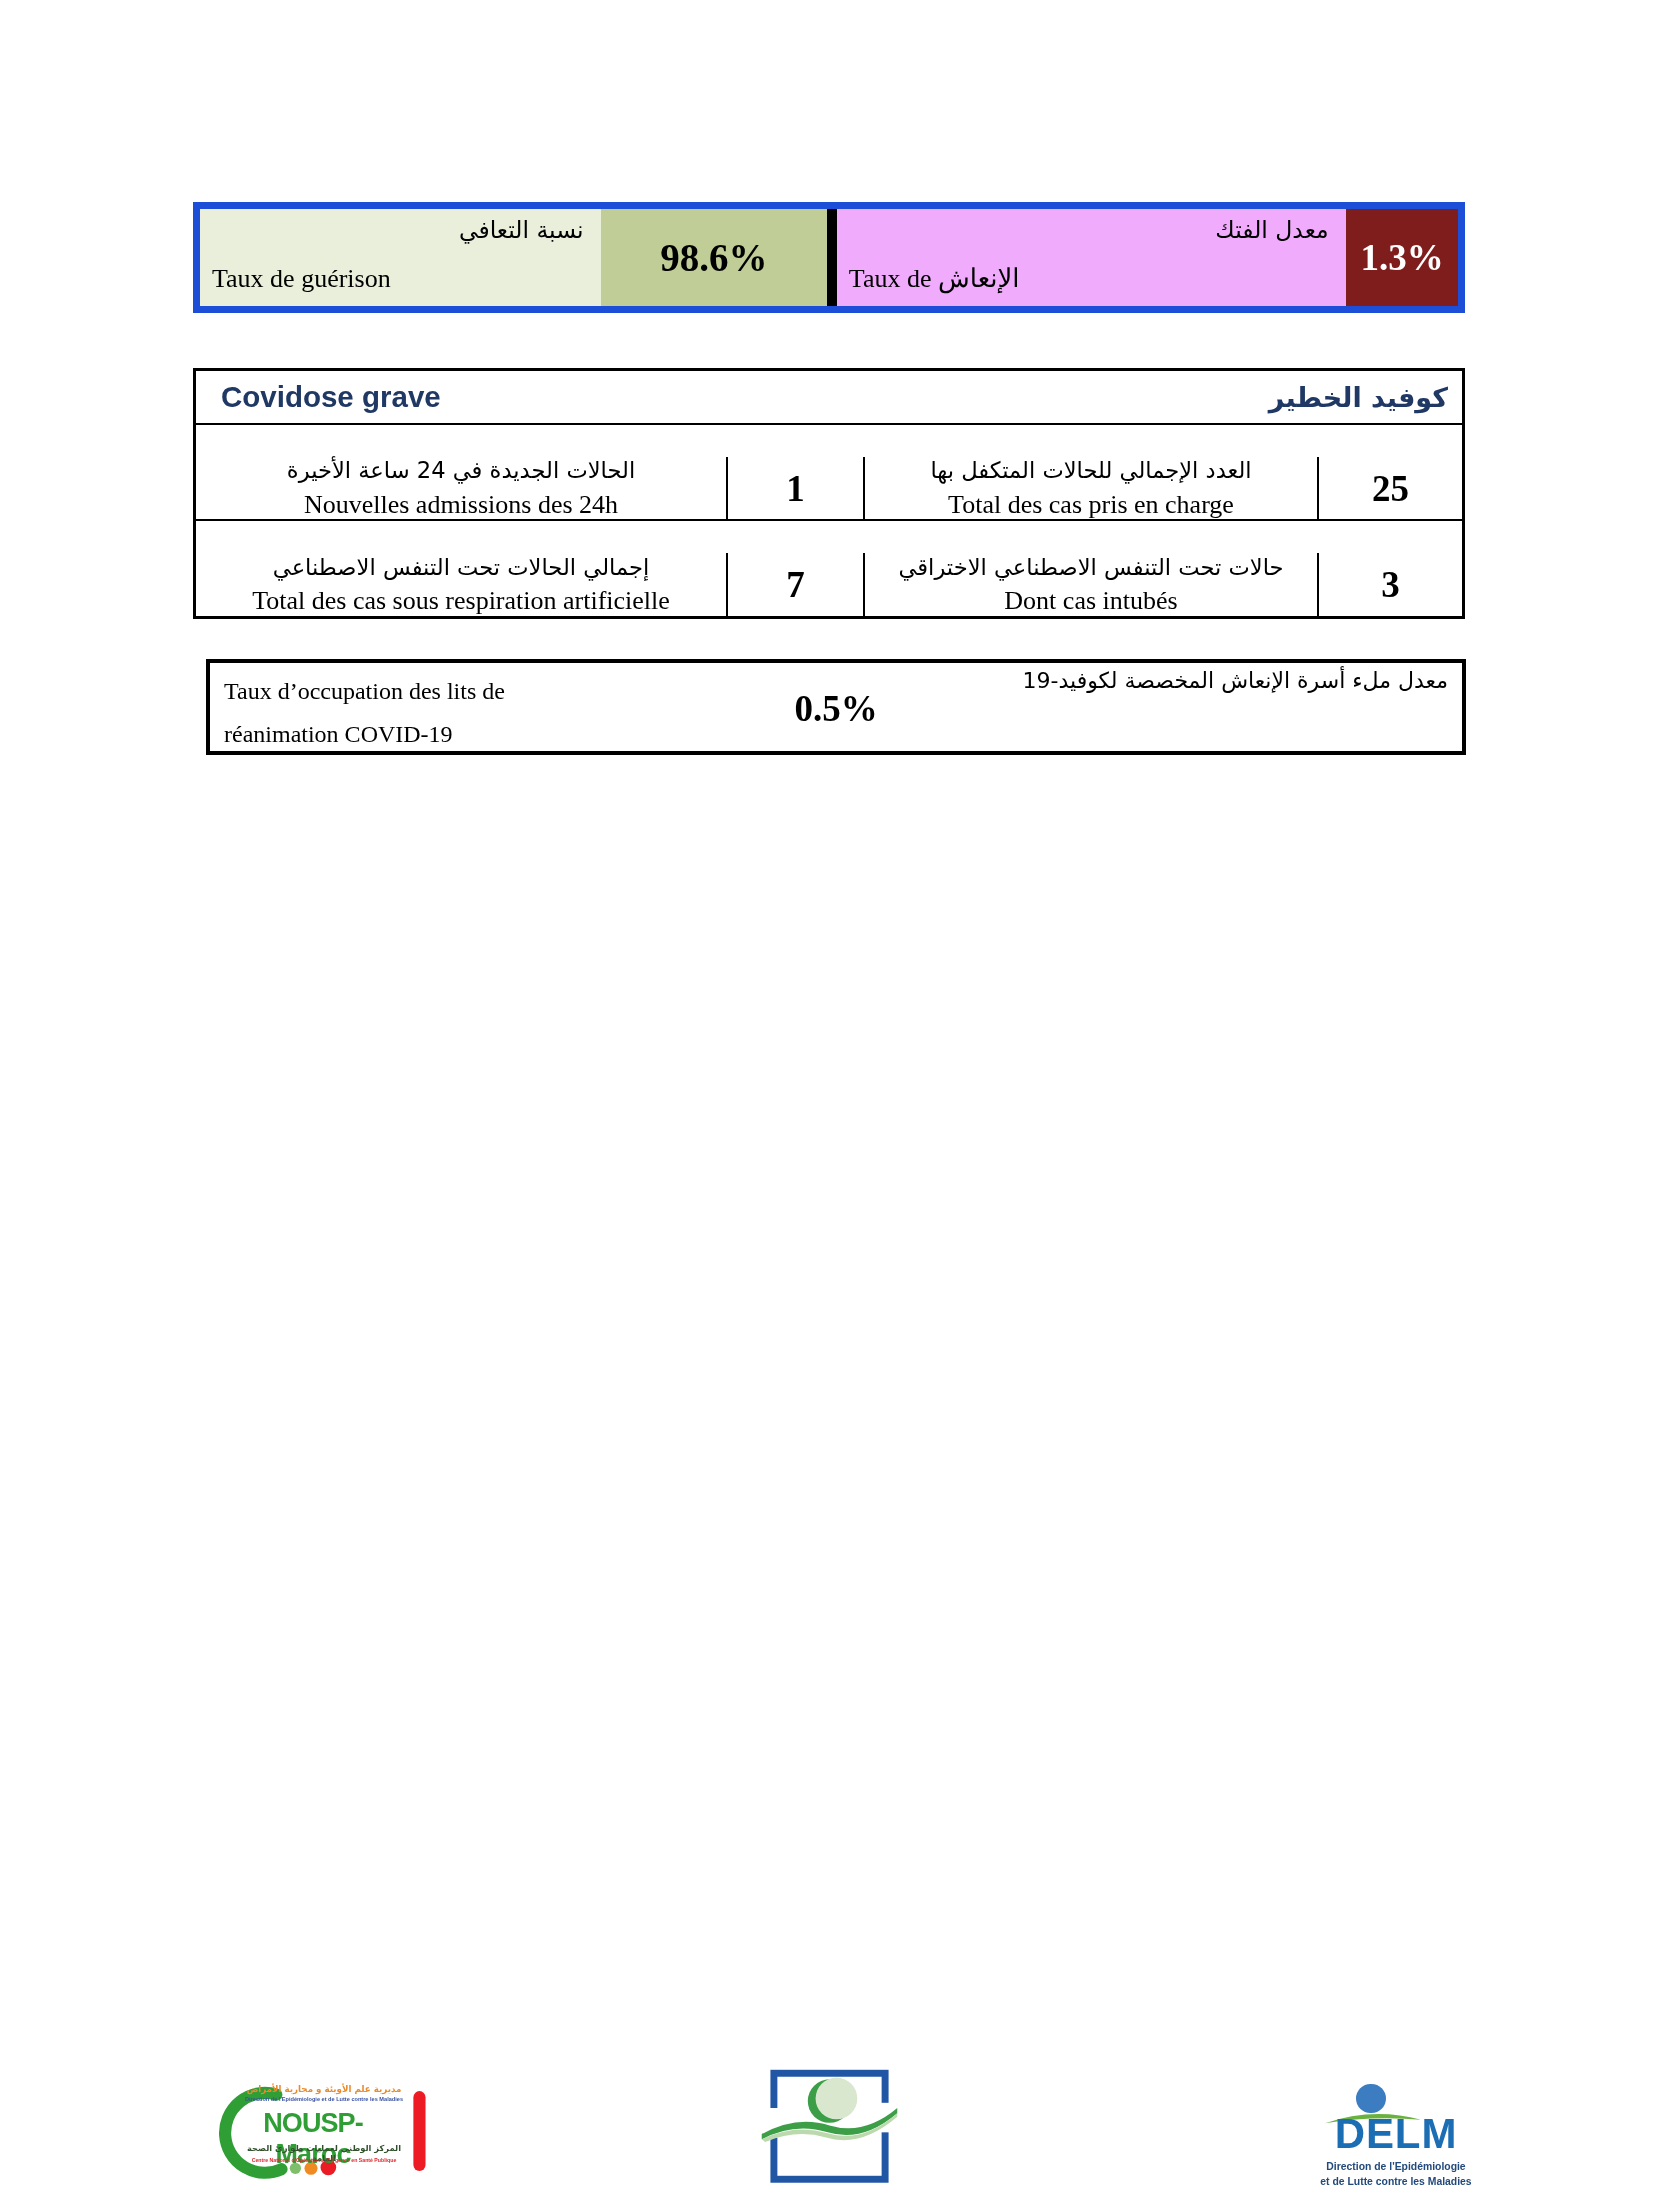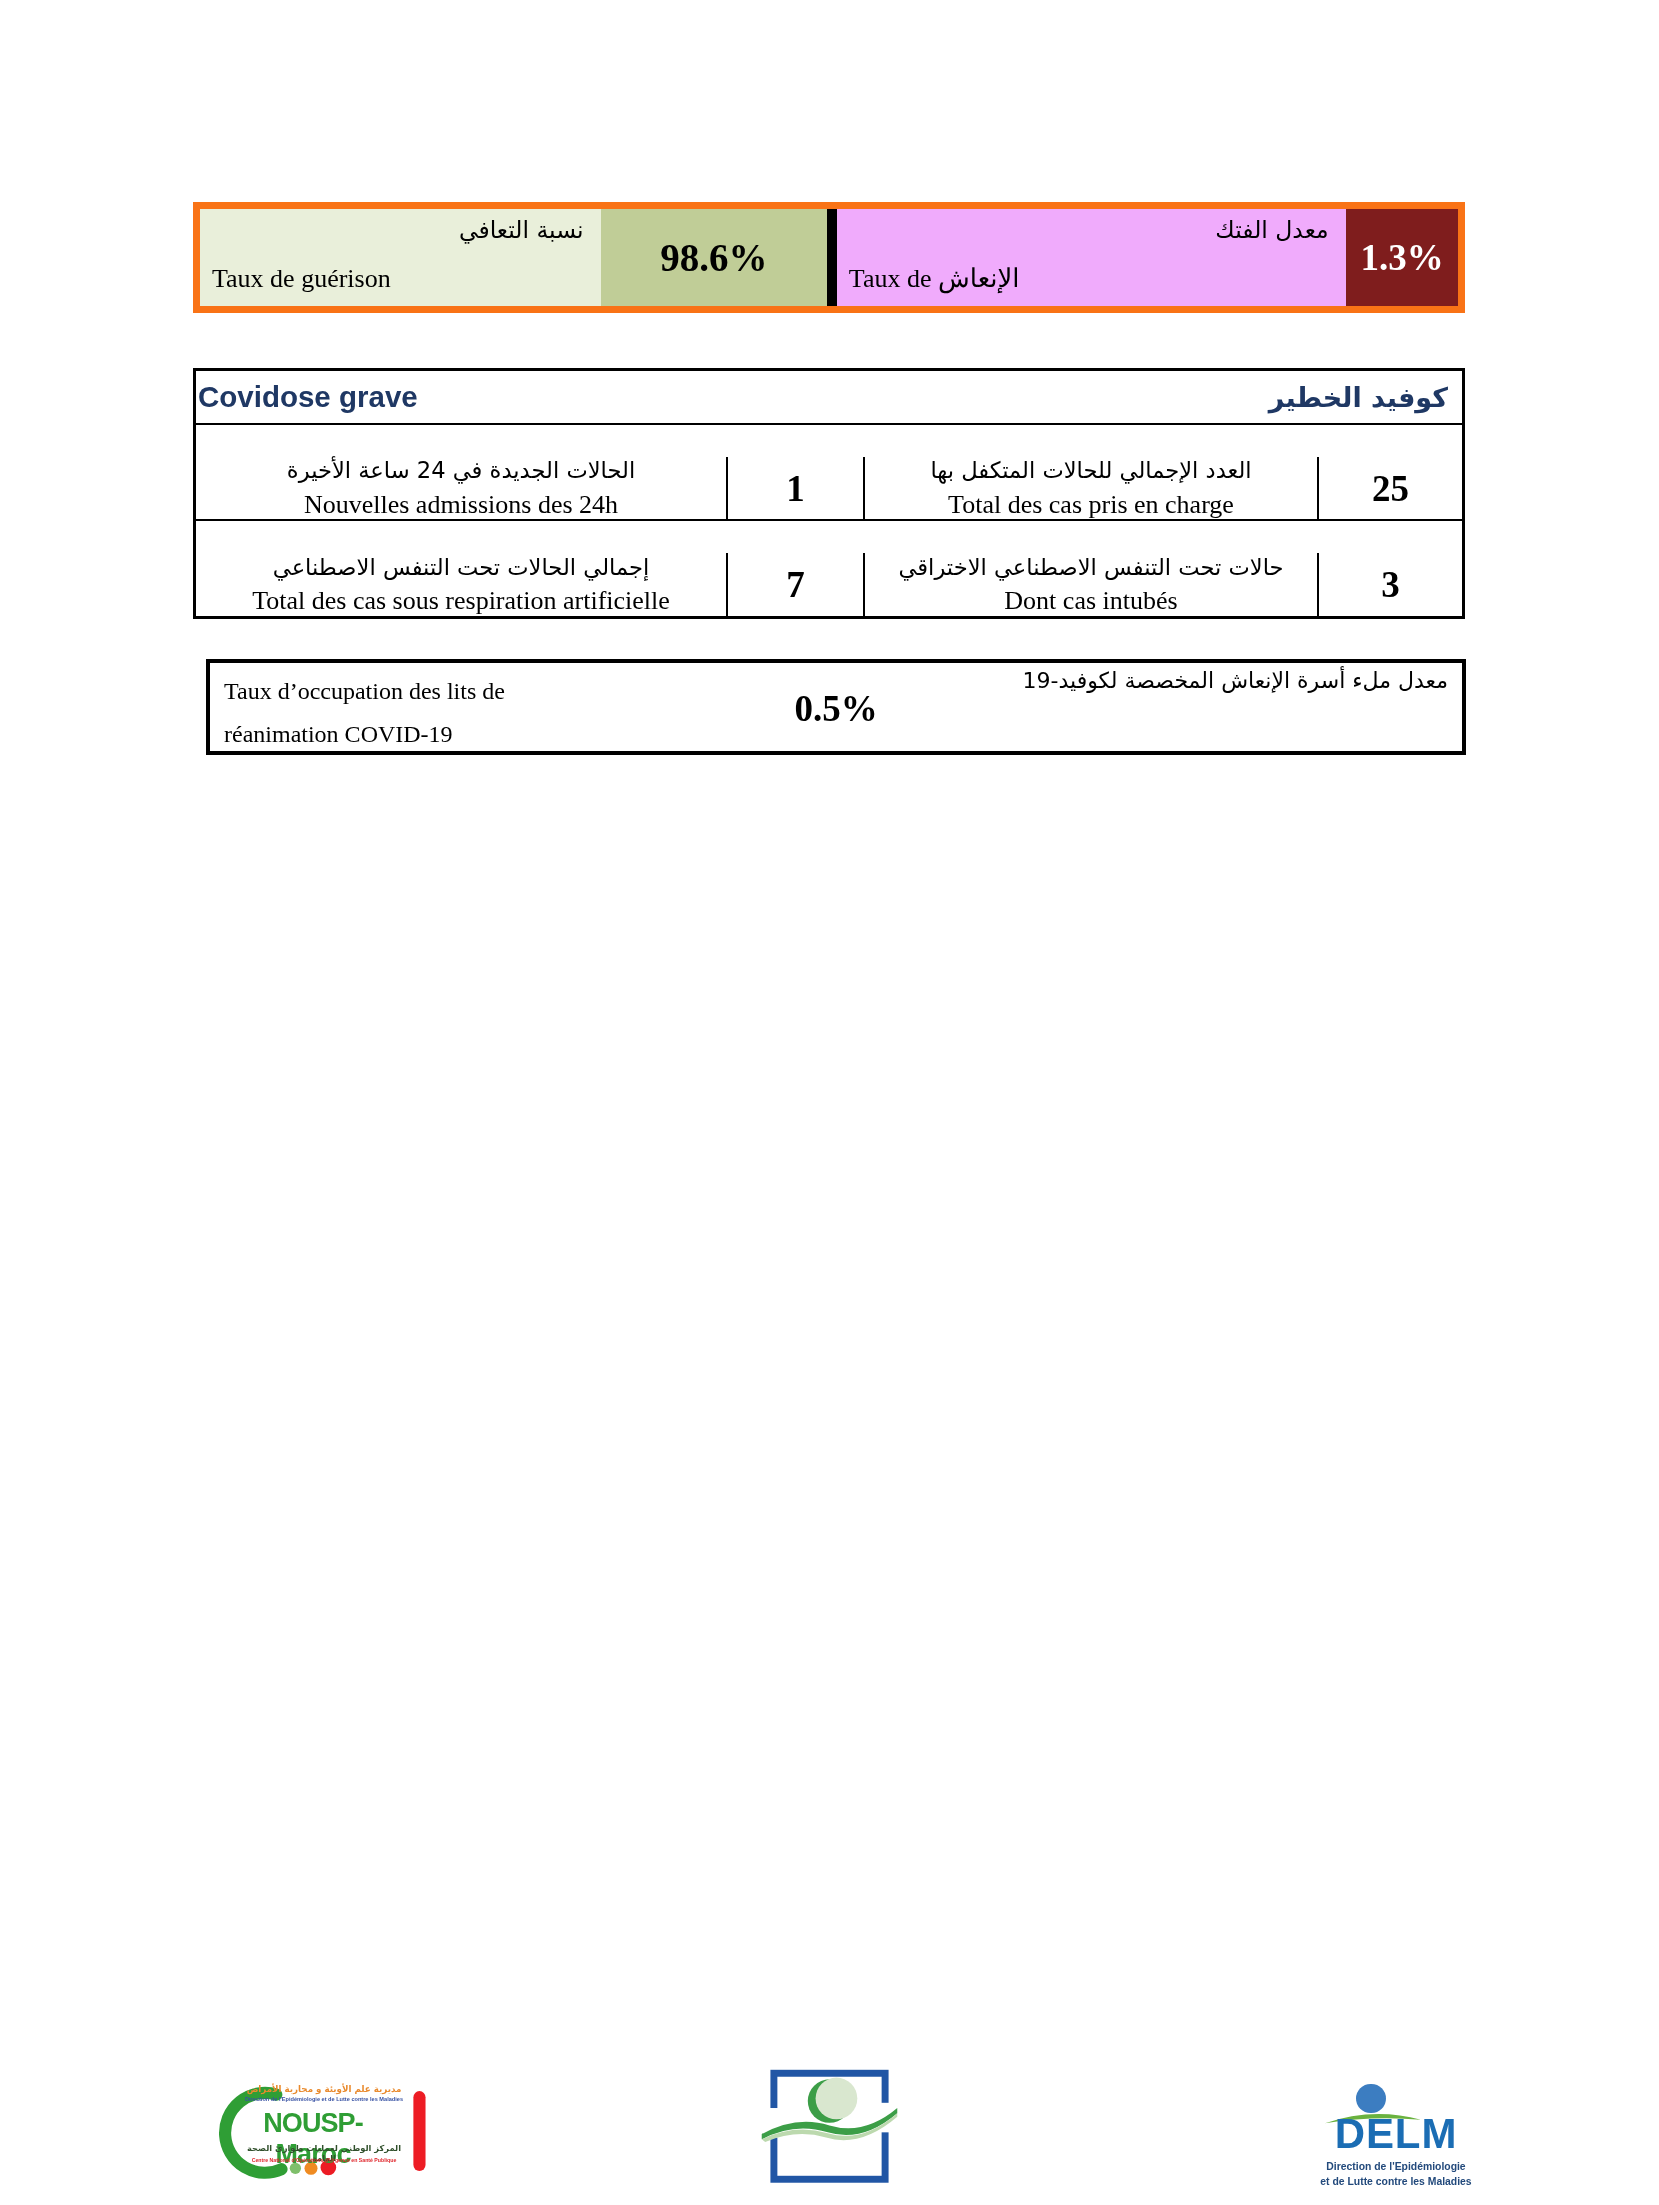--- a/index.html
+++ b/index.html
@@ -6,21 +6,21 @@
   html,body { background:#ffffff; }
   .page {
     position:relative; width:1660px; height:2206px; background:#ffffff;
     font-family:"Liberation Serif","DejaVu Serif",serif; color:#000;
   }
   .ar { font-family:"DejaVu Sans",sans-serif; }
 
   
   .topcards {
     position:absolute; left:193px; top:202px; width:1272px; height:111px;
-    border:7px solid #f97316; display:flex;
+    border:7px solid #1d4ed8; display:flex;
   }
   .card-label { position:relative; height:100%; }
   .card-label .lbl-ar { position:absolute; top:7px; right:17.4px; font-size:23.5px; }
   .card-label .lbl-fr { position:absolute; bottom:12px; left:12px; font-size:26px; }
   .card-value {
     height:100%; display:flex; align-items:center; justify-content:center;
     font-weight:bold; font-size:39px;
   }
   .recovery-label { width:419px; background:#e9efda; }
   .recovery-value { width:236px; background:#c0cd97; }
@@ -28,21 +28,21 @@
   .lethality-label { width:532px; background:#f0abfc; }
   .lethality-value { width:117px; background:#7f1d1d; color:#ffffff; font-size:37px; }
 
   
   .severe {
     position:absolute; left:193px; top:368px; width:1272px; height:251px;
     border:3.5px solid #000;
   }
   .severe-header {
     height:54px; display:flex; align-items:center; justify-content:space-between;
-    border-bottom:2.6px solid #000; padding:0 14px 0 2px;
+    border-bottom:2.6px solid #000; padding:0 14px 0 25px;
   }
   .severe-title-fr {
     font-family:"Liberation Sans","DejaVu Sans",sans-serif;
     font-weight:bold; font-size:29.5px; color:#1f3864;
   }
   .severe-title-ar { font-weight:bold; font-size:27px; color:#1f3864; }
   .severe-grid { display:grid; grid-template-columns:532px 137px 454px 143px; grid-template-rows:96px 95px; }
   .cell { border-right:2.6px solid #000; border-bottom:2.6px solid #000;margin-top:32px; }
   .cell.last-col { border-right:none; }
   .cell.last-row { border-bottom:none; }

